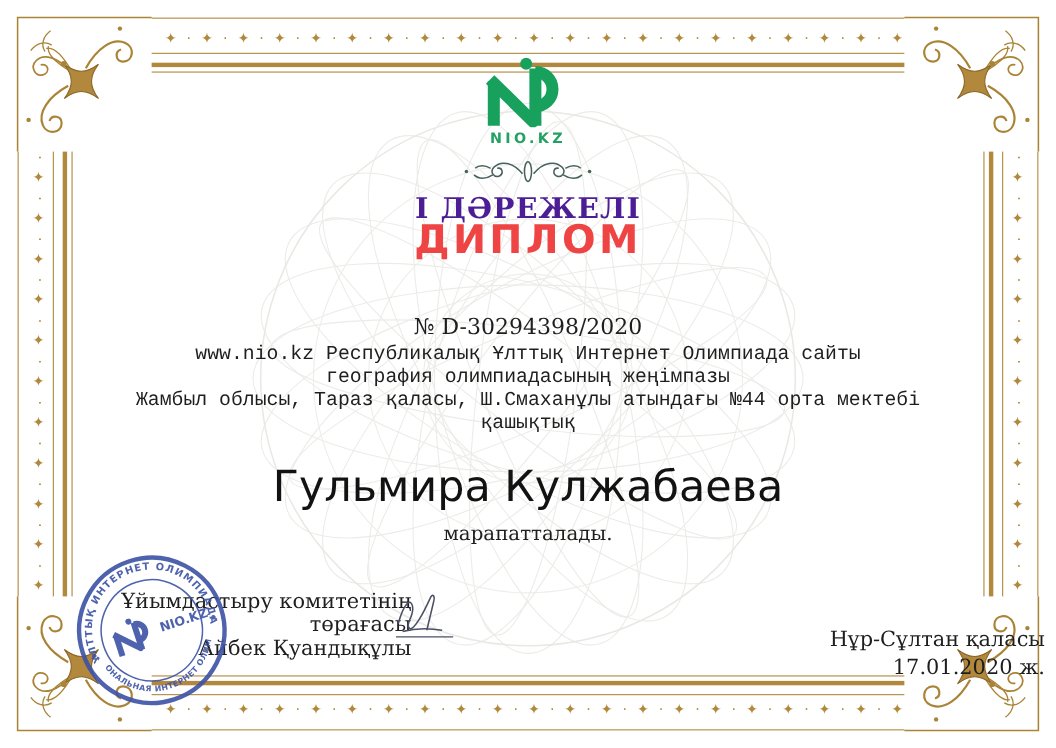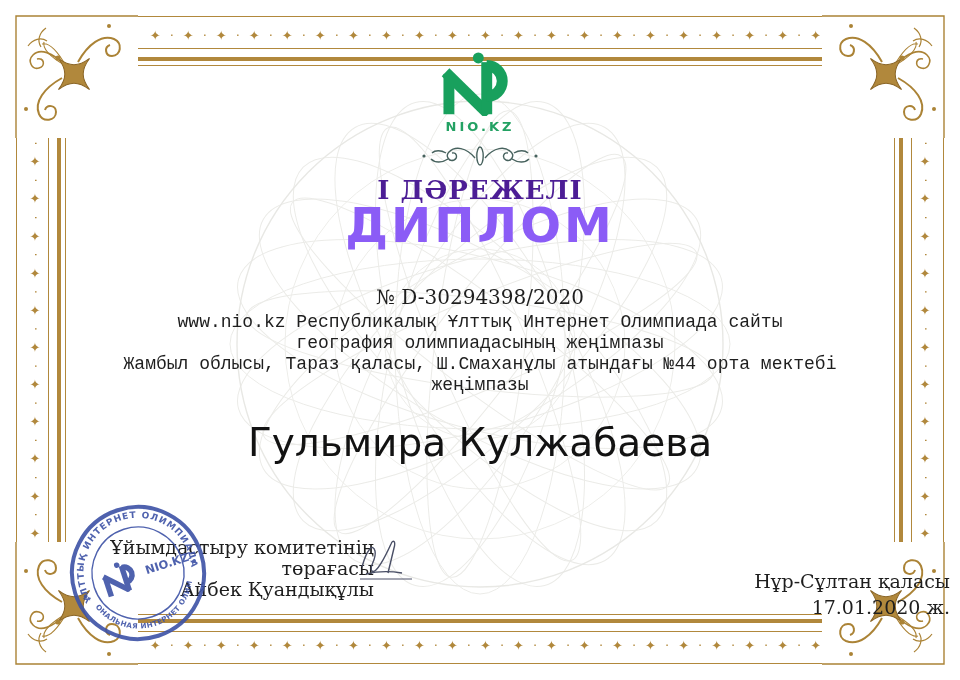--- a/index.html
+++ b/index.html
@@ -36,22 +36,22 @@
   
   .content{position:absolute;inset:0;z-index:4;}
   .centered{position:absolute;left:0;right:0;text-align:center;}
 
   .logo-block{top:52px;display:flex;flex-direction:column;align-items:center;}
   .brand-label{margin-top:3px;font-family:"DejaVu Sans",sans-serif;font-size:13px;
                letter-spacing:3px;color:#23a163;font-weight:bold;}
   .divider{margin-top:9px;}
 
   .degree{top:175px;font-size:26px;font-weight:bold;letter-spacing:1px;color:#4c1d95;}
-  .title{top:201px;font-family:"DejaVu Sans",sans-serif;font-size:48px;font-weight:bold;
-         letter-spacing:3px;color:#8b5cf6;line-height:1;}
+  .title{top:201px;font-family:"DejaVu Sans",sans-serif;font-size:36px;font-weight:bold;
+         letter-spacing:3px;color:#ef4444;line-height:1;}
   .number{top:285px;font-size:20px;}
   .bodylines{top:312px;font-size:18px;line-height:21px;font-family:Liberation Mono, monospace;}
   .recipient{top:420px;font-family:"DejaVu Sans",sans-serif;font-size:39px;font-weight:normal;
              color:#121212;letter-spacing:0;}
   .award{top:475px;font-size:18px;}
 
   .sign-block{position:absolute;left:84px;top:537px;width:290px;text-align:right;
               font-size:19px;line-height:21px;}
   .signature-svg{position:absolute;left:358px;top:537px;}
 
@@ -217,24 +217,25 @@
     </div>
 
     <div class="centered degree">І ДӘРЕЖЕЛІ</div>
     <div class="centered title">ДИПЛОМ</div>
     <div class="centered number">№ D-30294398/2020</div>
 
     <div class="centered bodylines">
       <div>www.nio.kz Республикалық Ұлттық Интернет Олимпиада сайты</div>
       <div>география олимпиадасының жеңімпазы</div>
       <div>Жамбыл облысы, Тараз қаласы, Ш.Смаханұлы атындағы №44 орта мектебі</div>
-      <div>жеңімпазы</div>
+      <div>қашықтық</div>
     </div>
 
     <div class="centered recipient">Гульмира Кулжабаева</div>
+    <div class="centered award">марапатталады.</div>
 
     <div class="sign-block">
       <div>Ұйымдастыру комитетінің төрағасы</div>
       <div>Айбек Қуандықұлы</div>
     </div>
 
     <svg class="signature-svg" width="58" height="48" viewBox="0 0 58 48">
       <g fill="none" stroke="#4a4f66" stroke-width="1.4">
         <path d="M4,30 C9,12 15,6 17,14 C19,23 10,30 14,34 C18,38 28,18 33,7 C35,2 38,4 36,11 L30,36"></path>
         <path d="M8,37 C20,34 32,34 44,36"></path>

